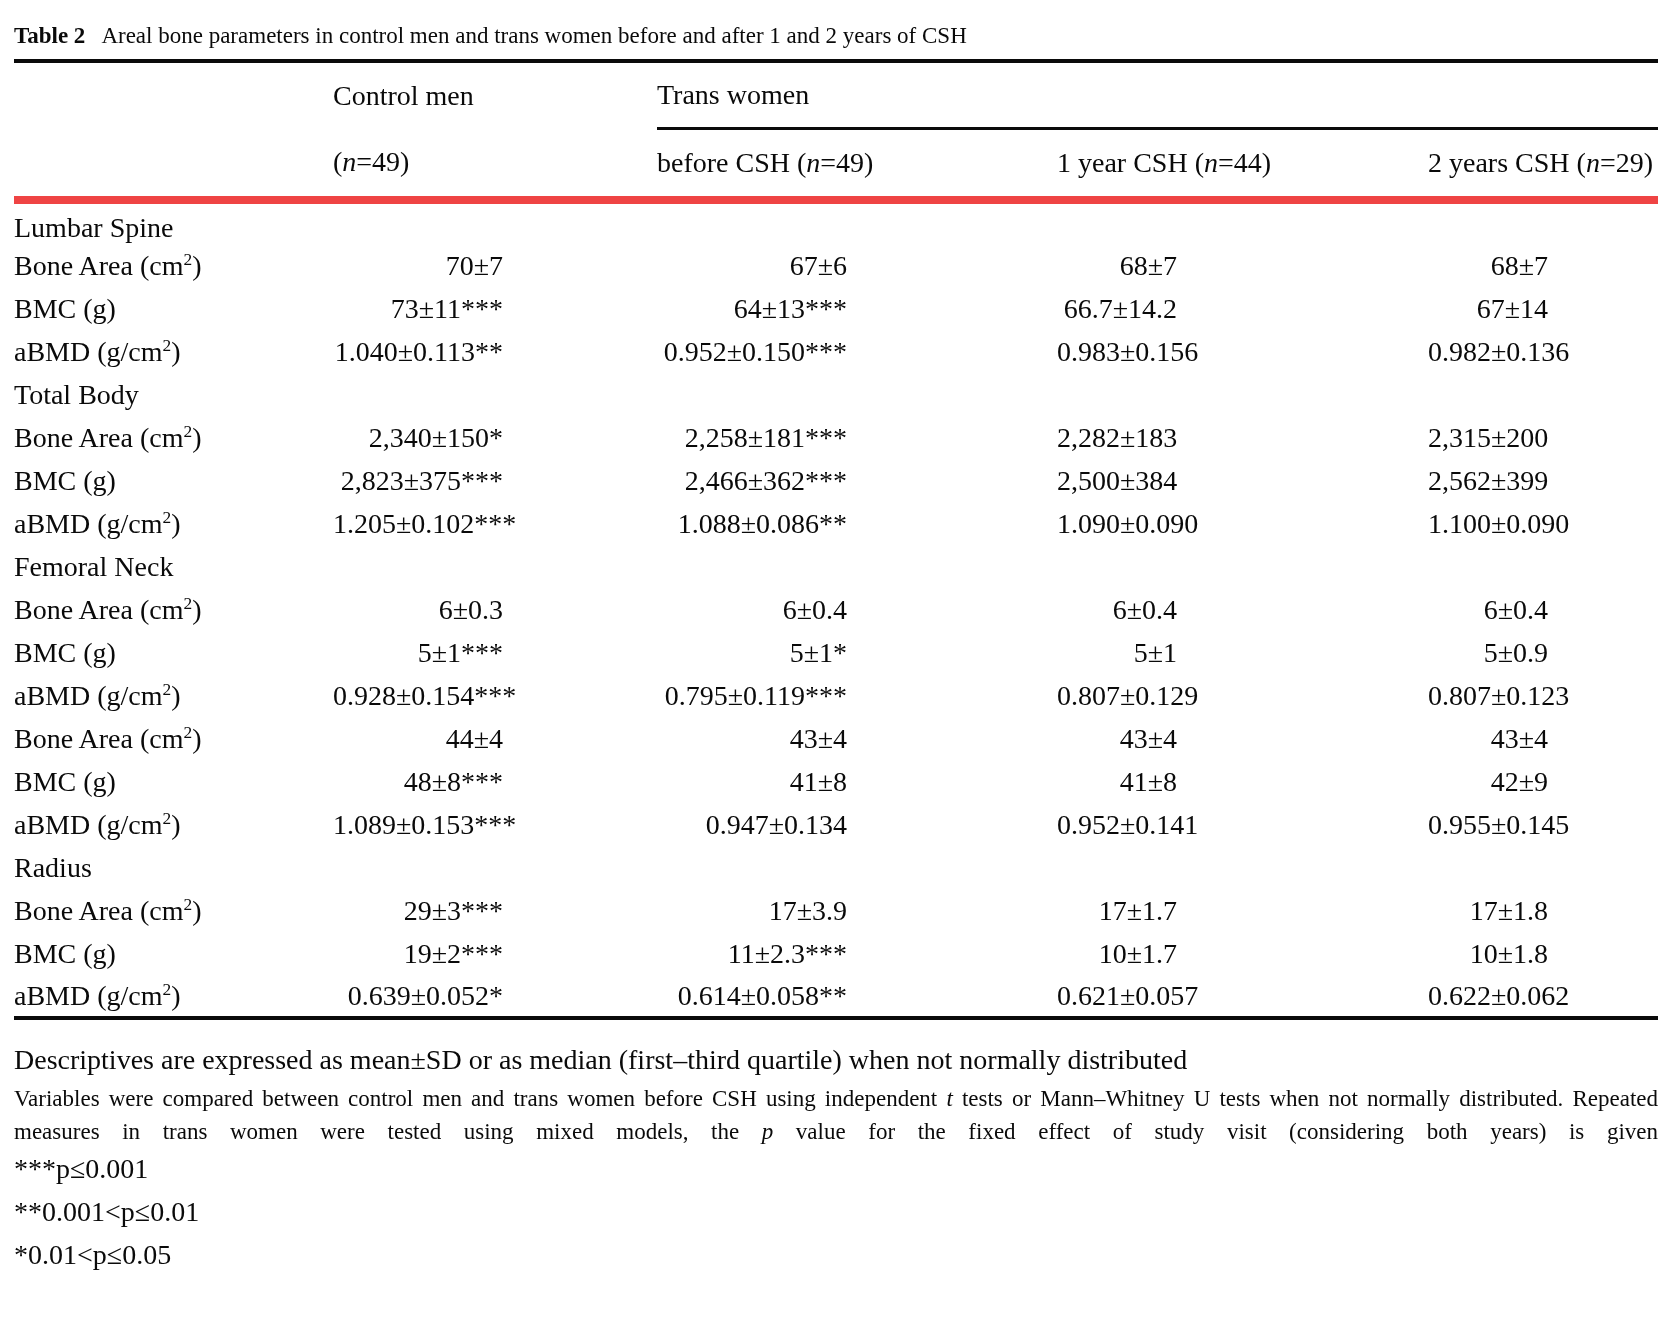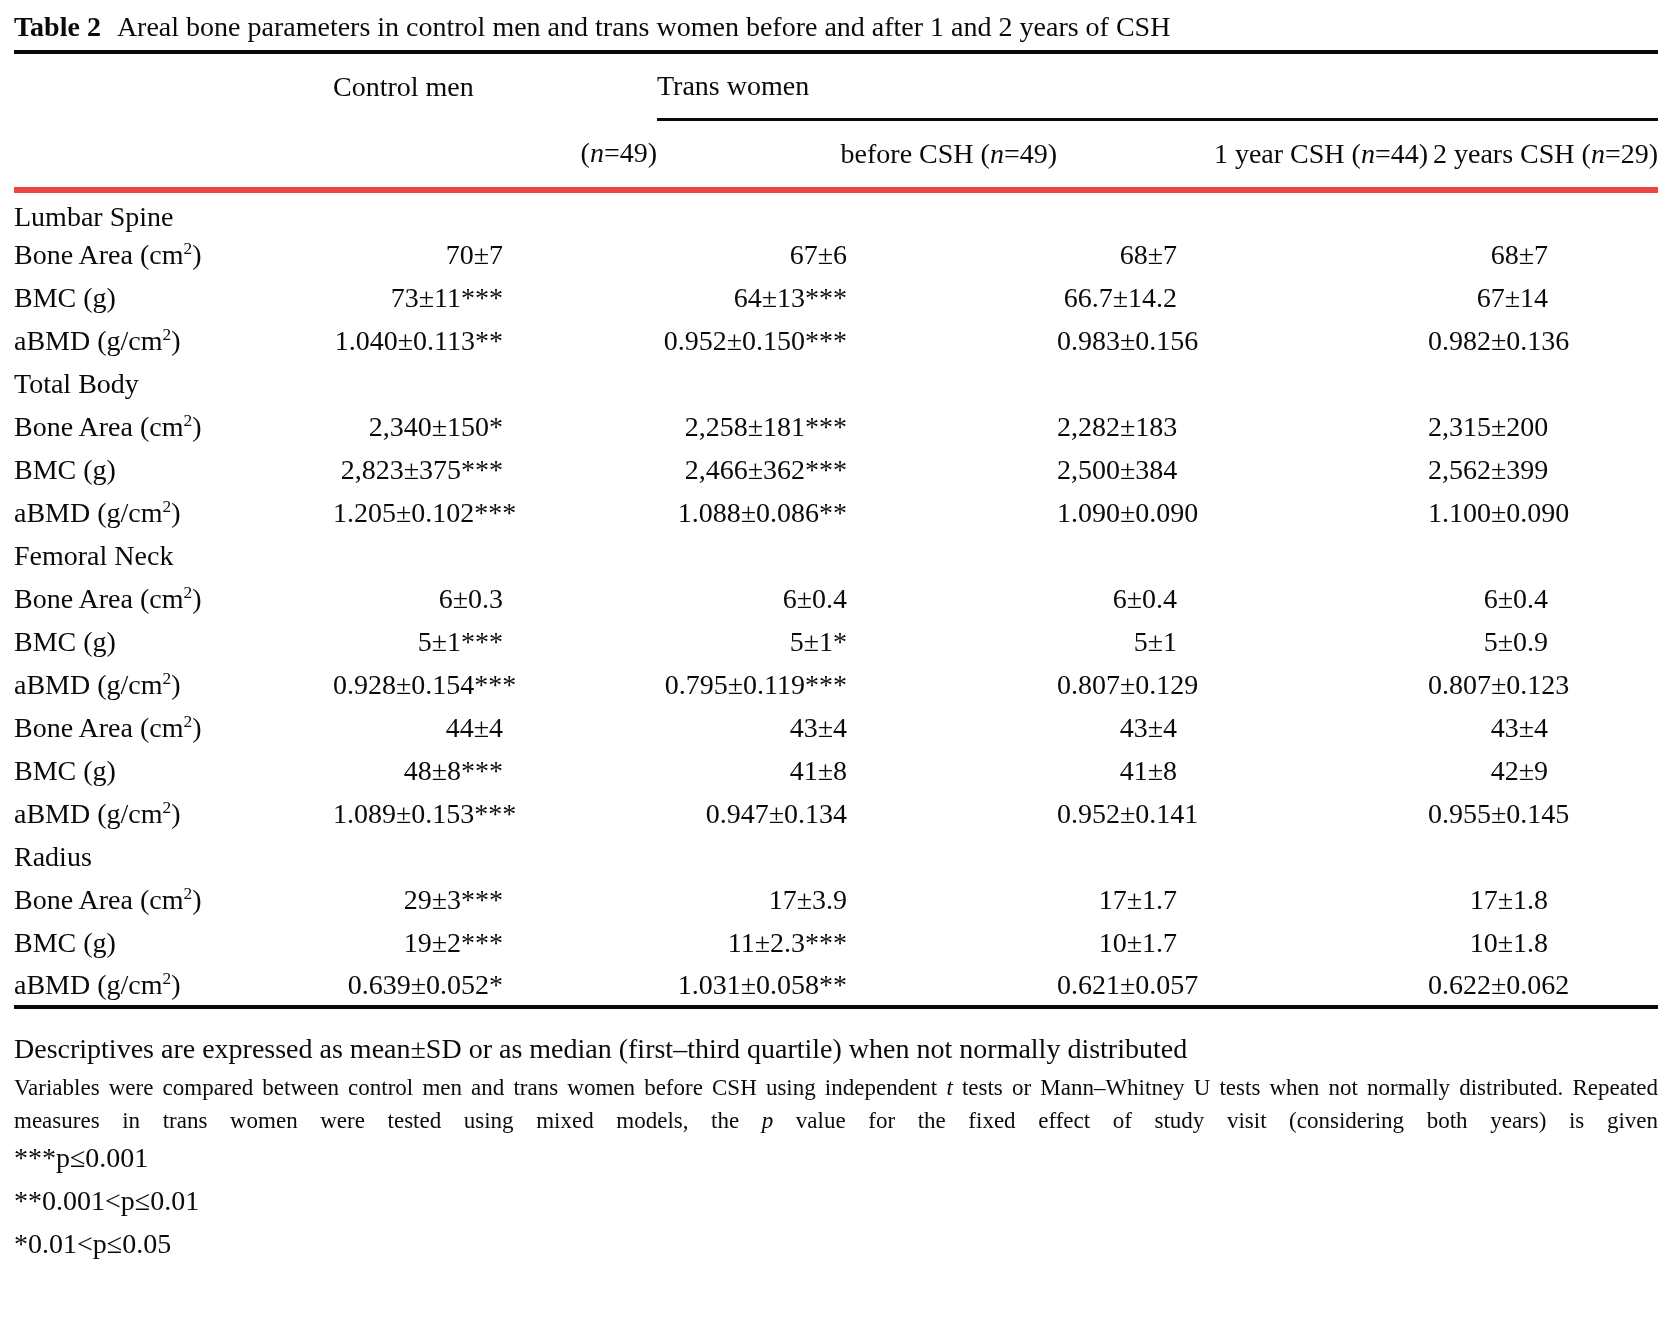--- a/index.html
+++ b/index.html
@@ -6,43 +6,43 @@
   .page{
     position:relative;
     width:1672px;height:1337px;
     background:#ffffff;
     color:#0a0a0a;
     font-family:"Liberation Serif","DejaVu Serif",serif;
     overflow:hidden;
   }
   .inner{position:absolute;left:14px;top:0;width:1644px;}
   .title{
-    padding-top:11px;
-    font-size:28px;line-height:31px;
+    padding-top:20px;
+    font-size:23px;line-height:31px;
     white-space:nowrap;
   }
   .title .t-label{font-weight:bold;}
   .title .t-gap{display:inline-block;width:16px;}
   table.main{
     width:1644px;
     margin-top:8px;
     border-collapse:collapse;
     table-layout:fixed;
     border-top:4px solid #0a0a0a;
     border-bottom:4px solid #0a0a0a;
     font-size:28px;
   }
   col.c0{width:319px;}
   col.c1{width:324px;}
   col.c2{width:400px;}
   col.c3{width:371px;}
   col.c4{width:230px;}
   td{padding:0;vertical-align:middle;text-align:left;font-weight:normal;}
   tr.h1 td{height:64px;}
-  tr.h2 td{height:66px;border-bottom:6px solid #ef4444;text-align:right;}
+  tr.h2 td{height:66px;border-bottom:8px solid #ef4444;}
   td.trans-span{border-bottom:3px solid #0a0a0a;}
   .it{font-style:italic;}
   tbody tr{height:43px;}
   tbody tr.first td{padding-top:8px;}
   sup{font-size:0.62em;line-height:0;}
   .vbox{display:inline-block;text-align:right;white-space:nowrap;}
   td.v1 .vbox{width:170px;}
   td.v2 .vbox{width:190px;}
   td.v3 .vbox{width:120px;}
   td.v4 .vbox{width:120px;}
@@ -217,21 +217,21 @@
         <tr>
           <td><span>BMC (g)</span><sup></sup><span></span></td>
           <td class="v1"><span class="vbox">19±2***</span></td>
           <td class="v2"><span class="vbox">11±2.3***</span></td>
           <td class="v3"><span class="vbox">10±1.7</span></td>
           <td class="v4"><span class="vbox">10±1.8</span></td>
         </tr>
         <tr>
           <td><span>aBMD (g/cm</span><sup>2</sup><span>)</span></td>
           <td class="v1"><span class="vbox">0.639±0.052*</span></td>
-          <td class="v2"><span class="vbox">1.031±0.058**</span></td>
+          <td class="v2"><span class="vbox">0.614±0.058**</span></td>
           <td class="v3"><span class="vbox">0.621±0.057</span></td>
           <td class="v4"><span class="vbox">0.622±0.062</span></td>
         </tr>
 
       </tbody>
     </table>
 
     <div class="footnotes">
       <div class="fn-desc">Descriptives are expressed as mean±SD or as median (first–third quartile) when not normally distributed</div>
       <div class="fn-methods">

